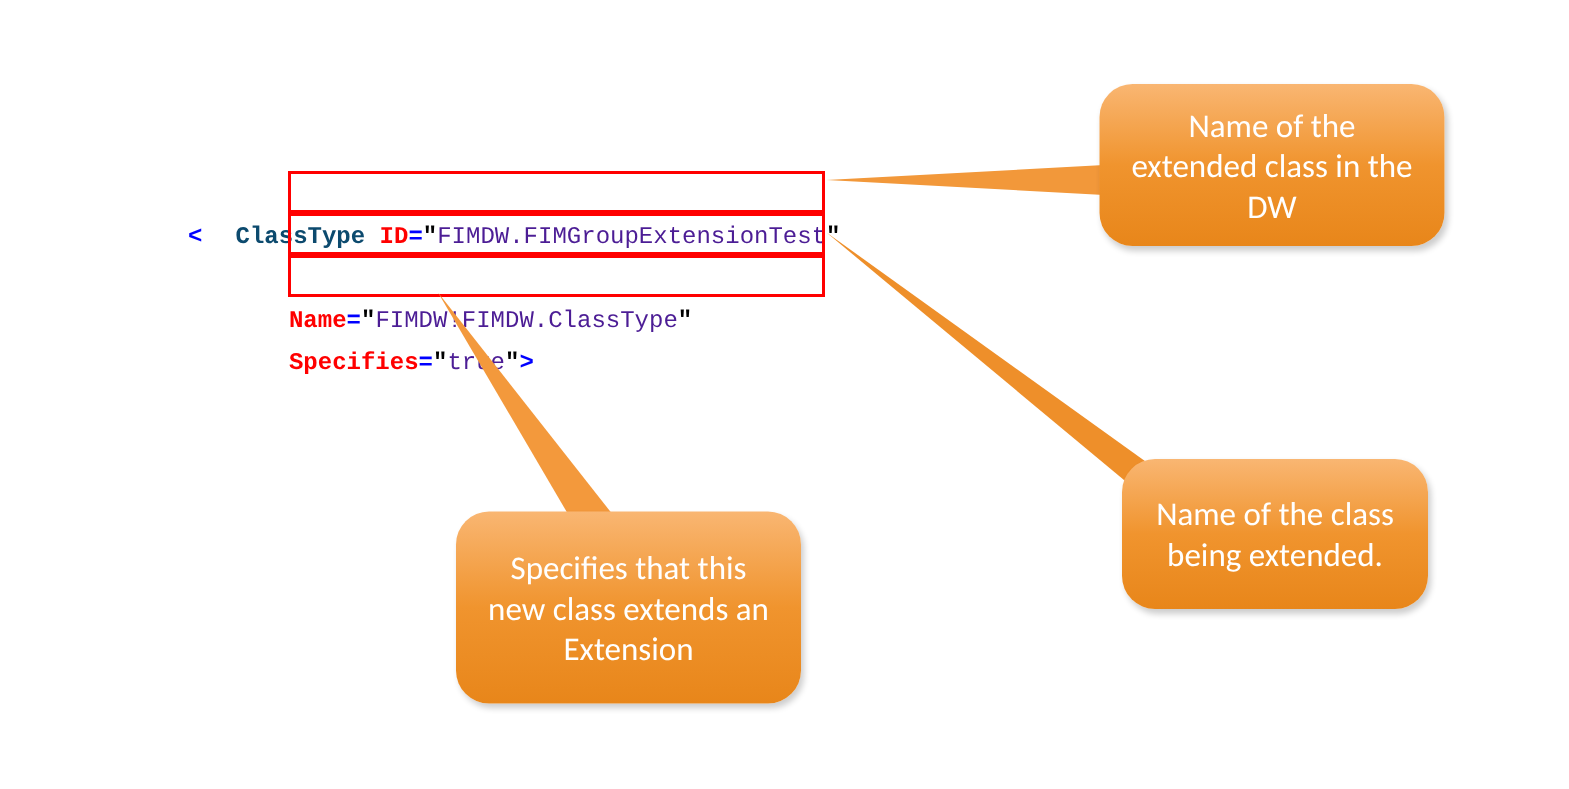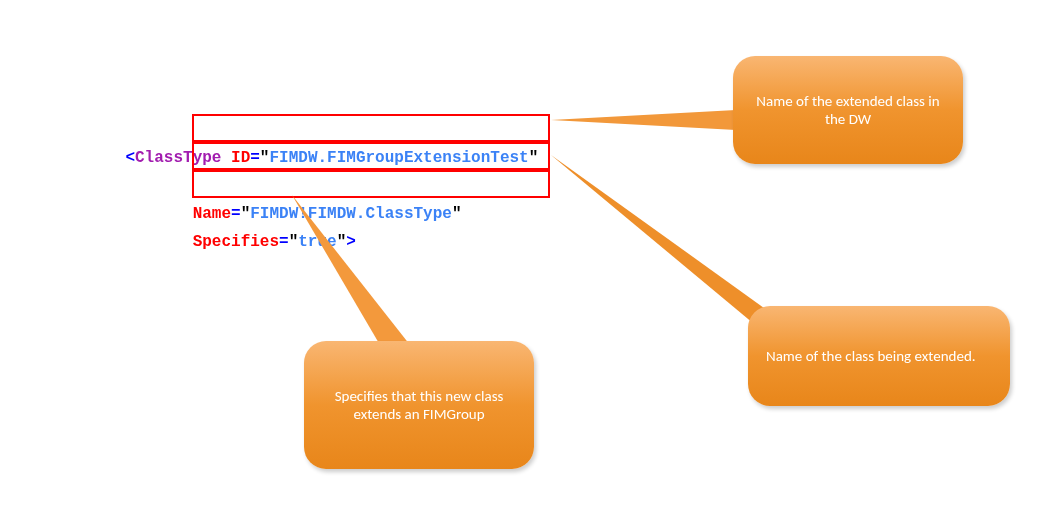--- a/index.html
+++ b/index.html
@@ -16,25 +16,25 @@
       left: 87px;
       font-size: 16px;
       font-weight: bold;
       line-height: 28px;
     }
     .code-line {
       white-space: pre;
       position: relative;
     }
     .bracket { color: #0000ff; }
-    .tag { color: #a21caf; }
+    .tag { color: #0c4a6e; margin-left: 22px; }
     .attr { color: #ff0000; }
     .eq { color: #0000ff; }
     .quote { color: #000000; }
-    .val { color: #3b82f6; font-weight: bold; }
+    .val { color: #4c1d95; font-weight: normal; }
     
     .box1 {
       position: absolute;
       border: 2px solid #ff0000;
       top: 114px;
       left: 192px;
       width: 358px;
       height: 28px;
       pointer-events: none;
     }
@@ -55,39 +55,39 @@
       width: 358px;
       height: 28px;
       pointer-events: none;
     }
     
     .callout {
       position: absolute;
       border-radius: 22px;
       color: white;
       font-family: Calibri, Arial, sans-serif;
-      font-size: 15px;
+      font-size: 22px;
       text-align: center;
       display: flex;
       align-items: center;
-      justify-content: flex-start;
+      justify-content: flex-end;
       padding: 10px 18px;
       box-shadow: 2px 3px 4px rgba(0,0,0,0.2);
       background: linear-gradient(180deg, #f9b672 0%, #f0942e 50%, #e8861a 100%);
     }
     .callout-1 {
       top: 56px;
       left: 733px;
       width: 230px;
       height: 108px;
     }
     .callout-2 {
       top: 306px;
       left: 748px;
-      width: 262px;
+      width: 204px;
       height: 100px;
     }
     .callout-3 {
       top: 341px;
       left: 304px;
       width: 230px;
       height: 128px;
     }
     
     .tail {
@@ -153,14 +153,14 @@
 
 <div class="callout callout-1">
   <span>Name of the extended class in the DW</span>
 </div>
 
 <div class="callout callout-2">
   <span>Name of the class being extended.</span>
 </div>
 
 <div class="callout callout-3">
-  <span>Specifies that this new class extends an FIMGroup</span>
+  <span>Specifies that this new class extends an Extension</span>
 </div>
 
 </body></html>

